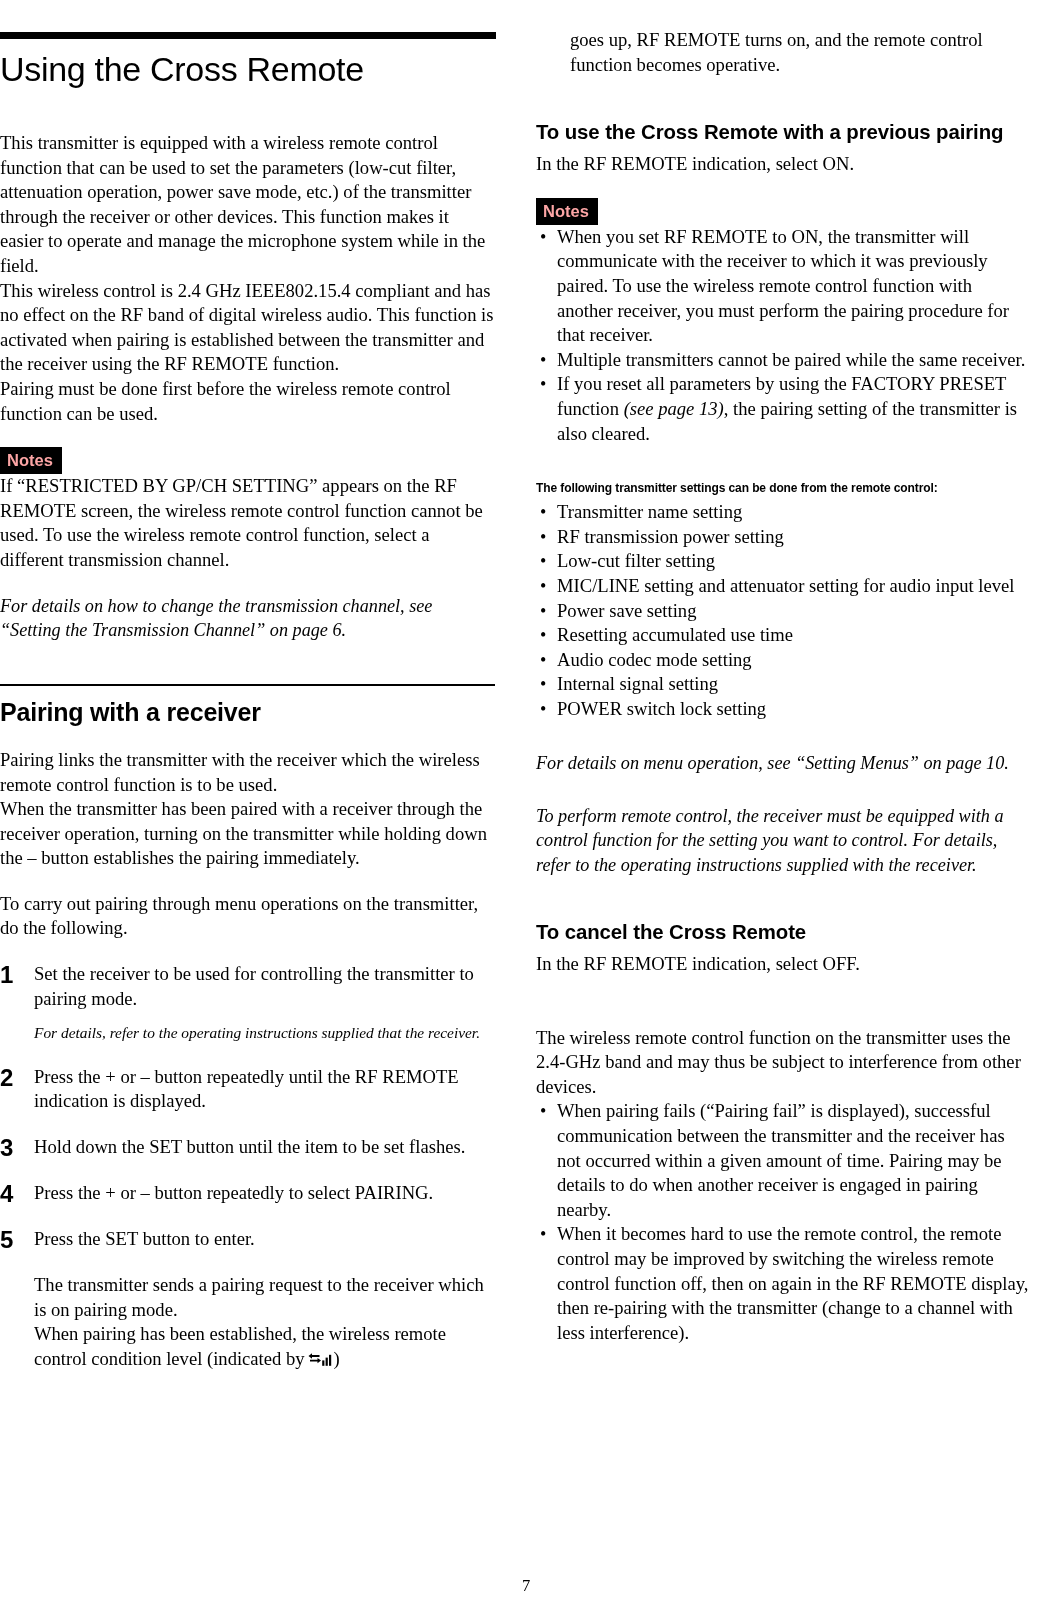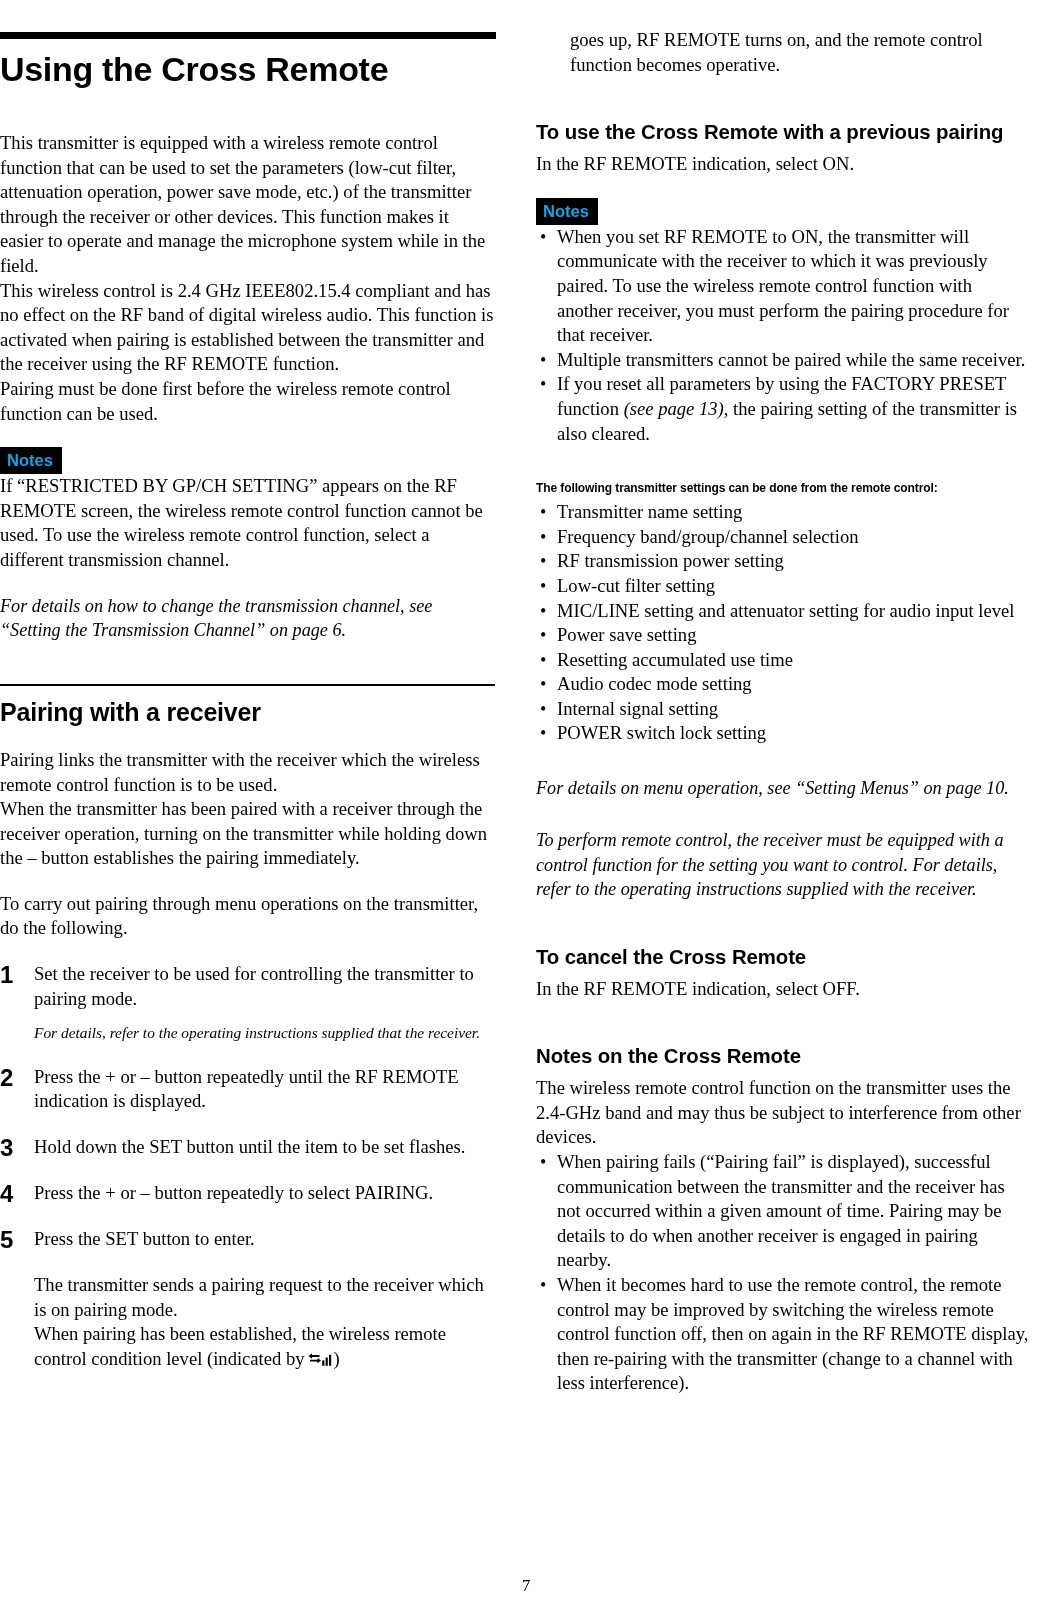--- a/index.html
+++ b/index.html
@@ -44,21 +44,21 @@
 
   
   .chapter-rule {
     width: 496px;
     height: 7px;
     background: #000000;
     margin: 4px 0 0 0;
   }
   .chapter-title {
     font-family: "Liberation Sans", "DejaVu Sans", sans-serif;
-    font-weight: bold;
+    font-weight: normal;
     font-size: 34px;
     line-height: 40px;
     letter-spacing: -0.3px;
     margin: 10px 0 0 0;
     padding: 0;
   }
 
   
   p.body {
     font-size: 18.6px;
@@ -85,21 +85,21 @@
     line-height: 20.6px;
     font-style: italic;
     margin: 0;
     padding: 0;
   }
 
   
   .notes-badge {
     display: inline-block;
     background: #000000;
-    color: #0ea5e9;
+    color: #fca5a5;
     font-family: "Liberation Sans", "DejaVu Sans", sans-serif;
     font-weight: bold;
     font-size: 16.5px;
     line-height: 20px;
     padding: 3px 9px 4px 7px;
     margin: 0;
   }
 
   
   .sec-rule {
@@ -336,21 +336,20 @@
         <li>Multiple transmitters cannot be paired while the same receiver.</li>
         <li><span>If you reset all parameters by using the FACTORY PRESET function </span><span class="em">(see page 13)</span><span>, the pairing setting of the transmitter is also cleared.</span></li>
       </ul>
 
       <div class="gap-lg"></div>
 
       <h4 class="run-title">The following transmitter settings can be done from the remote control:</h4>
 
       <ul class="bullets">
         <li>Transmitter name setting</li>
-        <li>Frequency band/group/channel selection</li>
         <li>RF transmission power setting</li>
         <li>Low-cut filter setting</li>
         <li>MIC/LINE setting and attenuator setting for audio input level</li>
         <li>Power save setting</li>
         <li>Resetting accumulated use time</li>
         <li>Audio codec mode setting</li>
         <li>Internal signal setting</li>
         <li>POWER switch lock setting</li>
       </ul>
 
@@ -368,21 +367,20 @@
 
       <h3 class="sub-title">To cancel the Cross Remote</h3>
 
       <div class="gap-xs"></div>
 
       <p class="body">In the RF REMOTE indication, select OFF.</p>
 
       <div class="gap-lg"></div>
       <div class="gap-sm"></div>
 
-      <h3 class="sub-title">Notes on the Cross Remote</h3>
 
       <div class="gap-xs"></div>
 
       <p class="body">The wireless remote control function on the transmitter uses the 2.4-GHz band and may thus be subject to interference from other devices.</p>
 
       <ul class="bullets">
         <li>When pairing fails (“Pairing fail” is displayed), successful communication between the transmitter and the receiver has not occurred within a given amount of time. Pairing may be details to do when another receiver is engaged in pairing nearby.</li>
         <li>When it becomes hard to use the remote control, the remote control may be improved by switching the wireless remote control function off, then on again in the RF REMOTE display, then re-pairing with the transmitter (change to a channel with less interference).</li>
       </ul>
 

